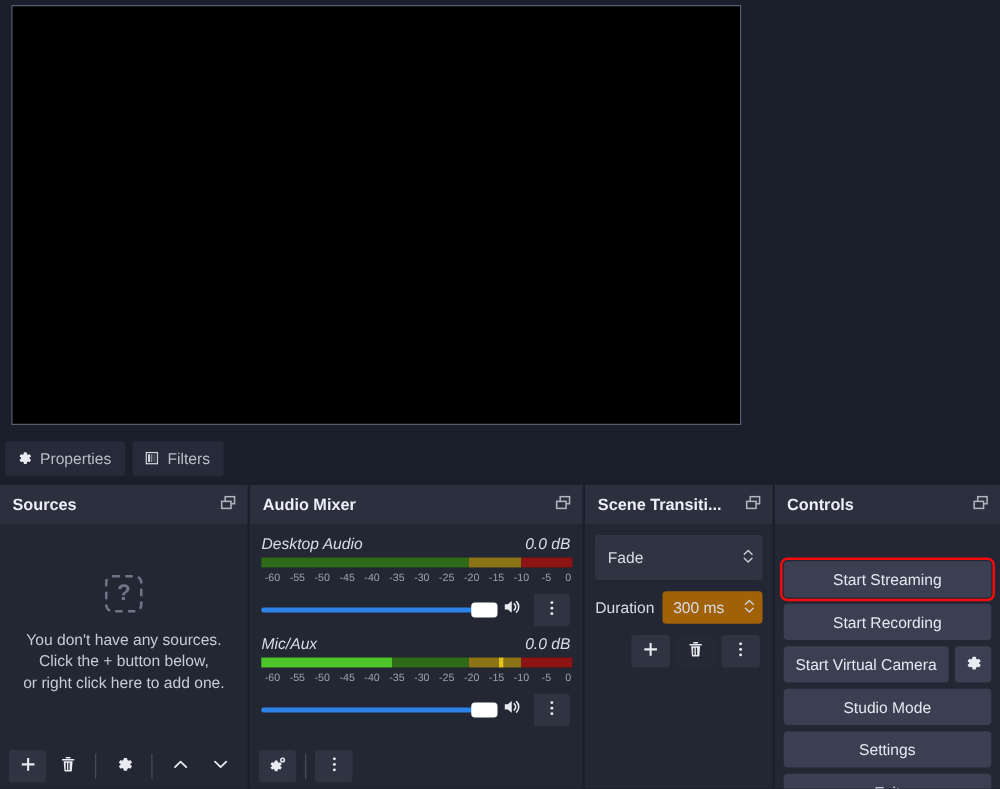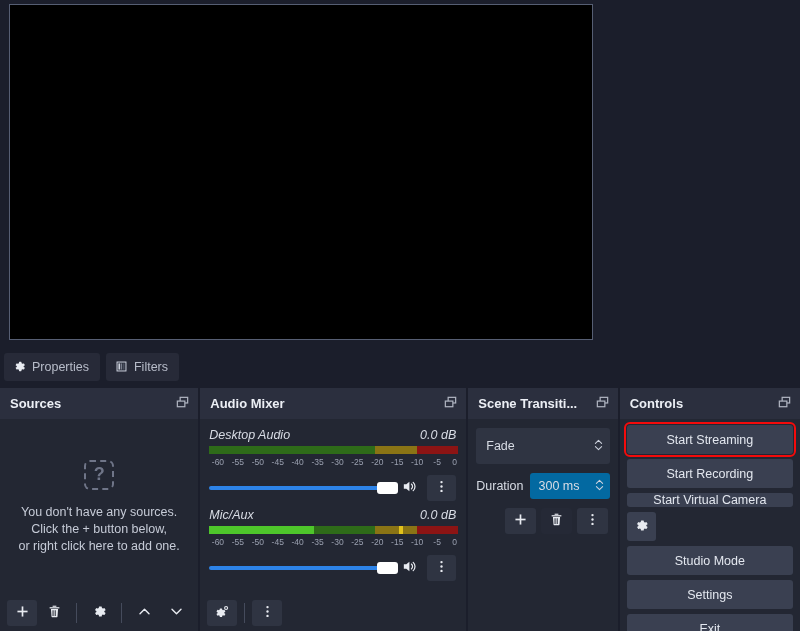--- a/index.html
+++ b/index.html
@@ -117,40 +117,40 @@
   
   .tr-body { padding: 9px 8px 0 8px; }
   .combo {
     height: 36px; background: #2f3442; border-radius: 3px; display: flex;
     align-items: center; justify-content: space-between; padding: 0 6px 0 10px;
     color: #d8dce5; font-size: 12.5px; cursor: pointer;
   }
   .dur-row { display: flex; align-items: center; gap: 6px; margin-top: 9px; }
   .dur-lbl { color: #d8dce5; font-size: 12.5px; }
   .spin {
-    flex: 1; height: 26px; background: #0369a1; border-radius: 3px; display: flex;
+    flex: 1; height: 26px; background: #a16207; border-radius: 3px; display: flex;
     align-items: center; justify-content: space-between; padding: 0 5px 0 9px;
     color: #d8dce5; font-size: 12.5px;
   }
   .tr-btns { display: flex; justify-content: flex-end; gap: 5px; margin-top: 9px; padding-right: 2px; }
   .tr-btn {
     width: 31px; height: 26px; background: #2f3442; border: none; border-radius: 3px;
     display: flex; align-items: center; justify-content: center; cursor: pointer;
   }
   .tr-btn.dark { background: #252936; }
 
   
   .ctl-body { padding: 6px 7px 0 7px; display: flex; flex-direction: column; gap: 5px; }
   .ctl-btn {
     height: 29px; background: #3a4051; border: none; border-radius: 3px;
     color: #e3e7ef; font-size: 12.5px; font-family: "Liberation Sans", sans-serif;
     cursor: pointer; width: 100%;
   }
-  .ctl-btn.highlighted { outline: 2px solid #f40b0b; outline-offset: 1px; }
-  .vcam-row { display: flex; gap: 5px; flex-direction: column; }
+  .ctl-btn.highlighted { outline: 2px solid #f40b0b; outline-offset: 1px; margin-top: 24px; }
+  .vcam-row { display: flex; gap: 5px; }
   .vcam-row .ctl-btn { flex: 1; }
   .gear-btn {
     width: 29px; height: 29px; background: #3a4051; border: none; border-radius: 3px;
     display: flex; align-items: center; justify-content: center; cursor: pointer;
   }
 </style>
 </head>
 <body>
 
 <div id="app">

